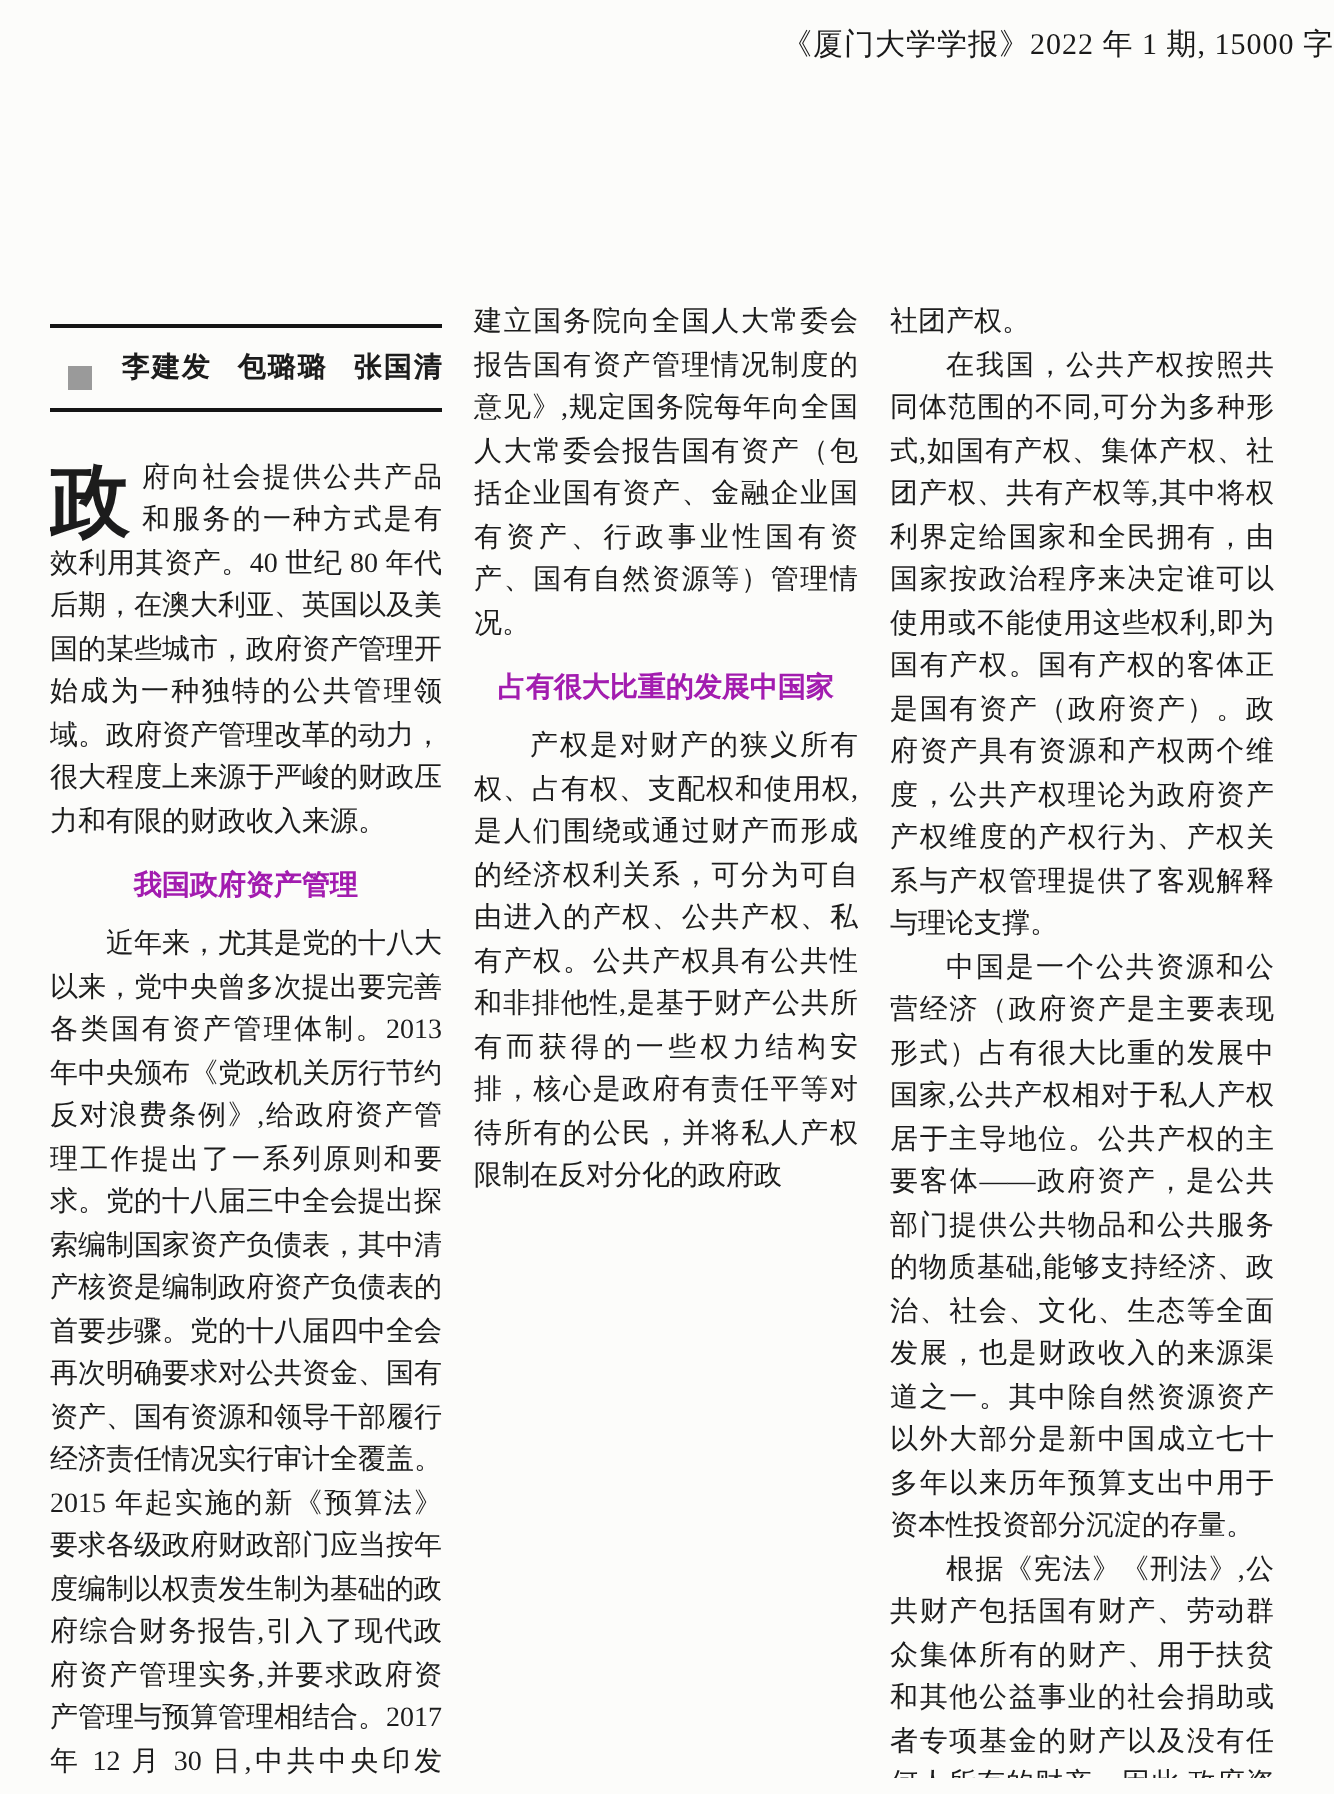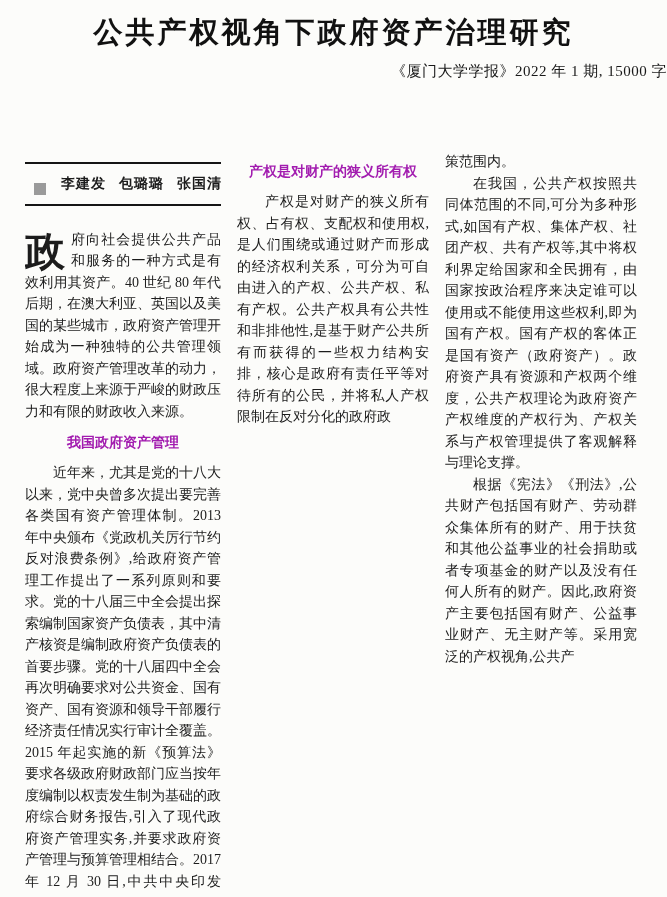--- a/index.html
+++ b/index.html
@@ -92,21 +92,20 @@
     text-indent:0 !important;
     margin:10px 0 9px 0;
     color:#a21caf;
   }
 </style>
 </head>
 <body>
 
 <div class="page">
 
-  <div class="title">公共产权视角下政府资产治理研究</div>
   <div class="subtitle">《厦门大学学报》2022 年 1 期, 15000 字</div>
 
   <div class="columns">
 
     <div class="col">
       <div class="author-block">
         <span class="author-marker"></span>
         <span class="author-name">李建发</span>
         <span class="author-name">包璐璐</span>
         <span class="author-name">张国清</span>
@@ -115,24 +114,26 @@
       <p class="no-indent"><span class="dropcap">政</span><span>府向社会提供公共产品和服务的一种方式是有效利用其资产。40 世纪 80 年代后期，在澳大利亚、英国以及美国的某些城市，政府资产管理开始成为一种独特的公共管理领域。政府资产管理改革的动力，很大程度上来源于严峻的财政压力和有限的财政收入来源。</span></p>
 
       <div class="sec-heading">
         <div>我国政府资产管理</div>
       </div>
 
       <p>近年来，尤其是党的十八大以来，党中央曾多次提出要完善各类国有资产管理体制。2013 年中央颁布《党政机关厉行节约反对浪费条例》,给政府资产管理工作提出了一系列原则和要求。党的十八届三中全会提出探索编制国家资产负债表，其中清产核资是编制政府资产负债表的首要步骤。党的十八届四中全会再次明确要求对公共资金、国有资产、国有资源和领导干部履行经济责任情况实行审计全覆盖。2015 年起实施的新《预算法》要求各级政府财政部门应当按年度编制以权责发生制为基础的政府综合财务报告,引入了现代政府资产管理实务,并要求政府资产管理与预算管理相结合。2017 年 12 月 30 日,中共中央印发《关于</p>
     </div>
 
     <div class="col">
-      <div class="sec-heading">产权是对财产的狭义所有权</div>
+      <p class="no-indent">建立国务院向全国人大常委会报告国有资产管理情况制度的意见》,规定国务院每年向全国人大常委会报告国有资产（包括企业国有资产、金融企业国有资产、行政事业性国有资产、国有自然资源等）管理情况。</p>
+      <div class="sec-heading">占有很大比重的发展中国家</div>
       <p>产权是对财产的狭义所有权、占有权、支配权和使用权,是人们围绕或通过财产而形成的经济权利关系，可分为可自由进入的产权、公共产权、私有产权。公共产权具有公共性和非排他性,是基于财产公共所有而获得的一些权力结构安排，核心是政府有责任平等对待所有的公民，并将私人产权限制在反对分化的政府政</p>
     </div>
 
     <div class="col">
-      <p class="no-indent">策范围内。</p>
+      <p class="no-indent">社团产权。</p>
       <p>在我国，公共产权按照共同体范围的不同,可分为多种形式,如国有产权、集体产权、社团产权、共有产权等,其中将权利界定给国家和全民拥有，由国家按政治程序来决定谁可以使用或不能使用这些权利,即为国有产权。国有产权的客体正是国有资产（政府资产）。政府资产具有资源和产权两个维度，公共产权理论为政府资产产权维度的产权行为、产权关系与产权管理提供了客观解释与理论支撑。</p>
+      <p>中国是一个公共资源和公营经济（政府资产是主要表现形式）占有很大比重的发展中国家,公共产权相对于私人产权居于主导地位。公共产权的主要客体——政府资产，是公共部门提供公共物品和公共服务的物质基础,能够支持经济、政治、社会、文化、生态等全面发展，也是财政收入的来源渠道之一。其中除自然资源资产以外大部分是新中国成立七十多年以来历年预算支出中用于资本性投资部分沉淀的存量。</p>
       <p>根据《宪法》《刑法》,公共财产包括国有财产、劳动群众集体所有的财产、用于扶贫和其他公益事业的社会捐助或者专项基金的财产以及没有任何人所有的财产。因此,政府资产主要包括国有财产、公益事业财产、无主财产等。采用宽泛的产权视角,公共产</p>
     </div>
 
   </div>
 </div>
 
 </body></html>

